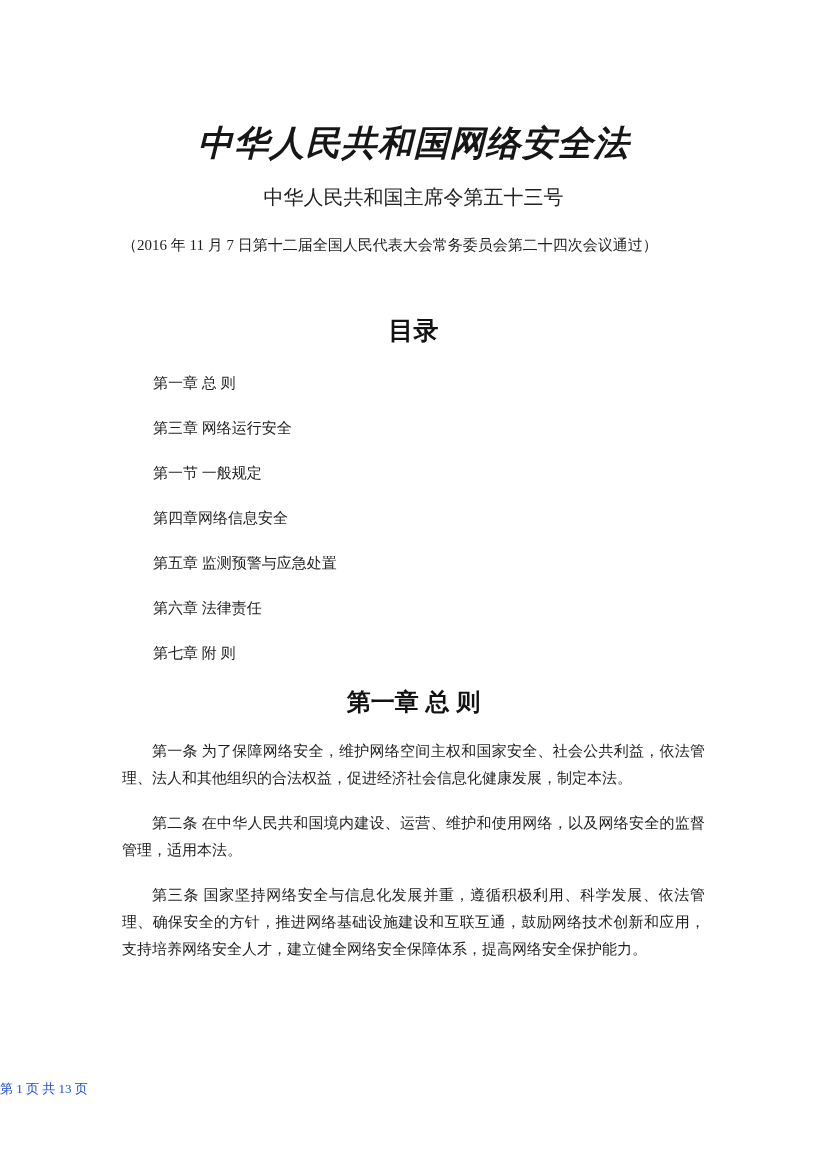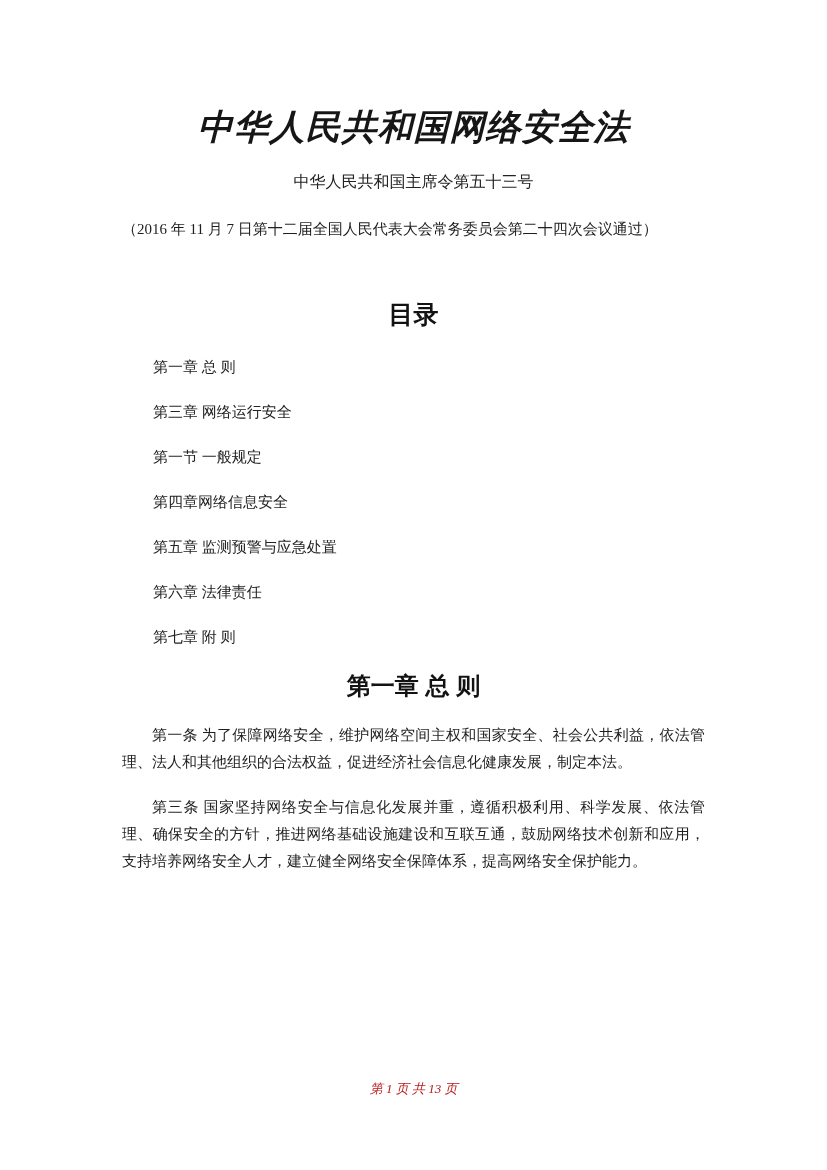--- a/index.html
+++ b/index.html
@@ -13,34 +13,34 @@
     height: 1170px;
     margin: 0 auto;
     background: #ffffff;
     box-sizing: border-box;
     padding: 0 122px;
     overflow: hidden;
     color: #1c1c1c;
     font-family: "Liberation Serif", "DejaVu Serif", serif;
   }
   .doc-title {
-    margin: 0;
+    margin: 16px;
     padding-top: 106px;
     font-size: 35px;
     line-height: 42px;
     font-weight: 600;
     font-style: italic;
     letter-spacing: 1px;
     text-align: center;
     font-family: "DejaVu Serif", "Liberation Serif", serif;
     color: #161616;
   }
   .doc-subtitle {
     margin: 23px 0 0 0;
-    font-size: 16px;
+    font-size: 20px;
     line-height: 21px;
     text-align: center;
     color: #222222;
   }
   .doc-enactment {
     margin: 27px 0 0 0;
     font-size: 15px;
     line-height: 21px;
     color: #1e1e1e;
   }
@@ -83,25 +83,23 @@
     color: #1e1e1e;
   }
   .article p.first {
     margin-top: 21px;
   }
   .page-footer {
     position: absolute;
     left: 0;
     right: 0;
     top: 1080px;
-    text-align: center;
     font-size: 13px;
     line-height: 18px;
-    color: #b91c1c;
-    font-style: italic;
+    color: #1d4ed8;
   }
 </style>
 </head>
 <body>
 
 <div class="page">
 
   <h1 class="doc-title">中华人民共和国网络安全法</h1>
 
   <p class="doc-subtitle">中华人民共和国主席令第五十三号</p>
@@ -117,18 +115,19 @@
     <li class="toc-item">第四章网络信息安全</li>
     <li class="toc-item">第五章 监测预警与应急处置</li>
     <li class="toc-item">第六章 法律责任</li>
     <li class="toc-item">第七章 附 则</li>
   </ul>
 
   <h2 class="chapter-heading">第一章 总 则</h2>
 
   <div class="article">
     <p class="first">第一条 为了保障网络安全，维护网络空间主权和国家安全、社会公共利益，依法管理、法人和其他组织的合法权益，促进经济社会信息化健康发展，制定本法。</p>
+    <p>第二条 在中华人民共和国境内建设、运营、维护和使用网络，以及网络安全的监督管理，适用本法。</p>
     <p>第三条 国家坚持网络安全与信息化发展并重，遵循积极利用、科学发展、依法管理、确保安全的方针，推进网络基础设施建设和互联互通，鼓励网络技术创新和应用，支持培养网络安全人才，建立健全网络安全保障体系，提高网络安全保护能力。</p>
   </div>
 
   <div class="page-footer">第 1 页 共 13 页</div>
 
 </div>
 
 </body></html>

